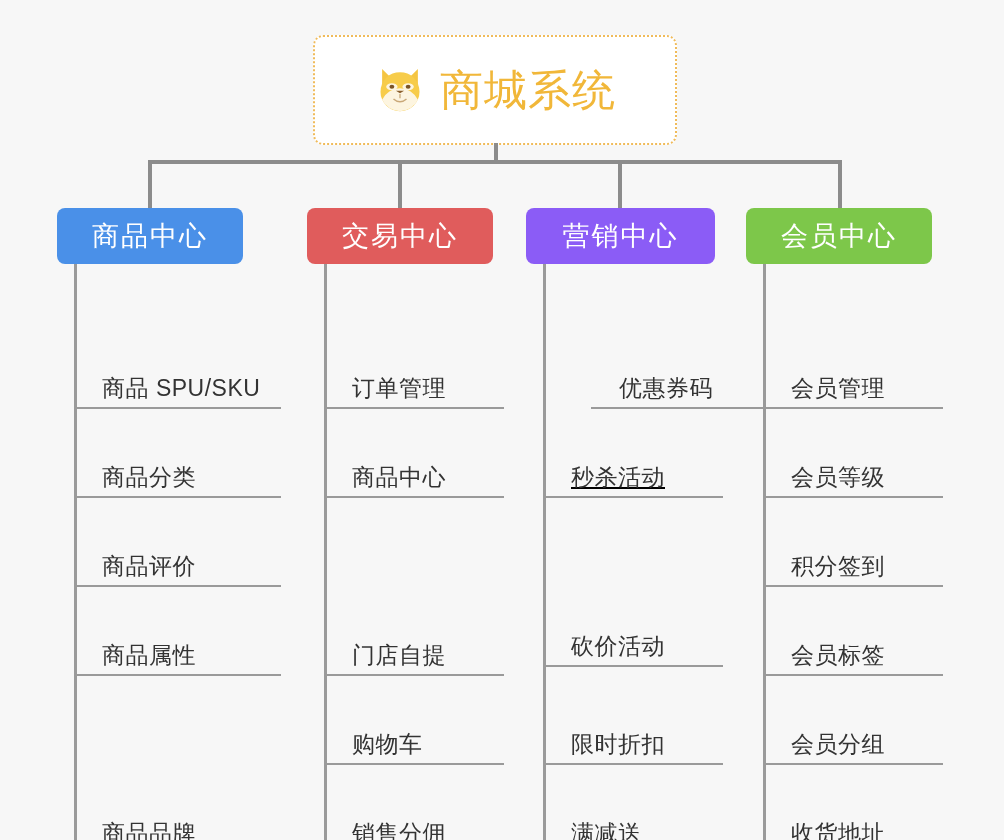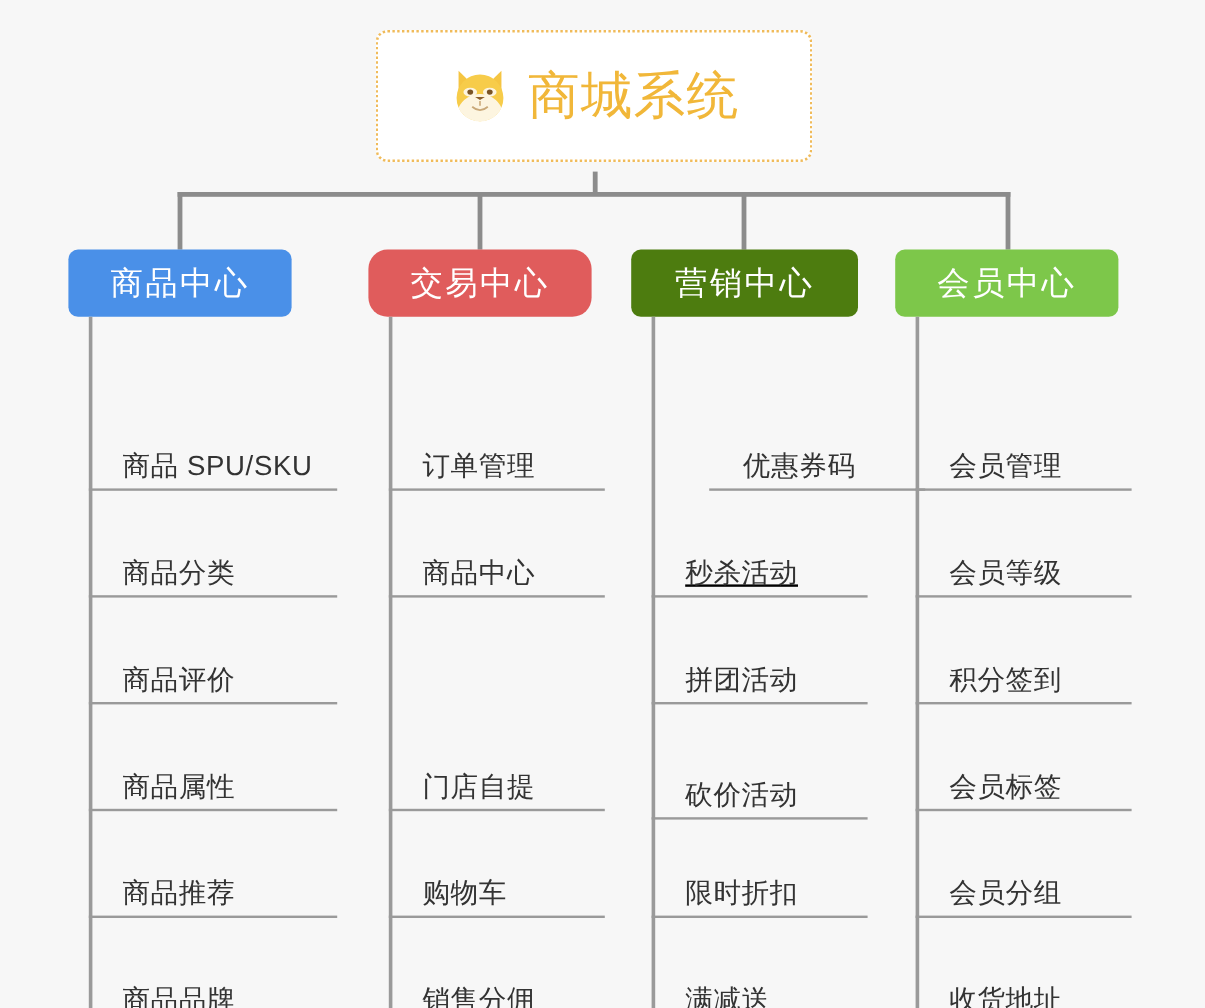--- a/index.html
+++ b/index.html
@@ -16,21 +16,21 @@
   .canvas {
     position: relative;
     width: 1004px;
     height: 840px;
   }
 
   
   .root-node {
     position: absolute;
     left: 313px;
-    top: 25px;
+    top: 35px;
     width: 364px;
     height: 110px;
     box-sizing: border-box;
     background: #ffffff;
     border: 2px dotted #f0bb5a;
     border-radius: 10px;
     display: flex;
     align-items: center;
     justify-content: center;
     gap: 14px;
@@ -159,31 +159,28 @@
         </div>
       <div class="leaf" style="top: 145px; width: 207px; border-bottom-color: rgb(154, 154, 154);">
           <span class="leaf-label">商品分类</span>
         </div>
       <div class="leaf" style="top: 234px; width: 207px; border-bottom-color: rgb(154, 154, 154);">
           <span class="leaf-label">商品评价</span>
         </div>
       <div class="leaf" style="top: 323px; width: 207px; border-bottom-color: rgb(154, 154, 154);">
           <span class="leaf-label">商品属性</span>
         </div>
-      <div class="leaf" style="top: 412px; width: 207px; border-bottom-color: rgb(154, 154, 154);">
-          <span class="leaf-label">商品推荐</span>
-        </div>
       <div class="leaf" style="top: 501px; width: 207px; border-bottom-color: rgb(154, 154, 154);">
           <span class="leaf-label">商品品牌</span>
         </div>
     </div>
   </div>
 
   <div class="column" id="col-1" style="left:307px;width:186px;">
-    <div class="col-header" style="background: rgb(224, 92, 92); border-radius: 16px;">
+    <div class="col-header" style="background: rgb(224, 92, 92);">
       <span>交易中心</span>
     </div>
     <div class="col-body">
       <div class="trunk" style="height: 590px; background: rgb(154, 154, 154);"></div>
       <div class="leaf" style="top: 56px; width: 180px; border-bottom-color: rgb(154, 154, 154);">
           <span class="leaf-label">订单管理</span>
         </div>
       <div class="leaf" style="top: 145px; width: 180px; border-bottom-color: rgb(154, 154, 154);">
           <span class="leaf-label">商品中心</span>
         </div>
@@ -193,35 +190,32 @@
       <div class="leaf" style="top: 412px; width: 180px; border-bottom-color: rgb(154, 154, 154);">
           <span class="leaf-label">购物车</span>
         </div>
       <div class="leaf" style="top: 501px; width: 180px; border-bottom-color: rgb(154, 154, 154);">
           <span class="leaf-label">销售分佣</span>
         </div>
     </div>
   </div>
 
   <div class="column" id="col-2" style="left:526px;width:189px;">
-    <div class="col-header" style="background: #4d7c0f;">
+    <div class="col-header" style="background: #8b5cf6;">
       <span>营销中心</span>
     </div>
     <div class="col-body">
       <div class="trunk" style="height: 590px; background: rgb(154, 154, 154);"></div>
       <div class="leaf" style="top: 56px; width: 180px; border-bottom-color: rgb(154, 154, 154); margin-left: 48px;">
           <span class="leaf-label">优惠券码</span>
         </div>
       <div class="leaf" style="top: 145px; width: 180px; border-bottom-color: rgb(154, 154, 154); text-decoration: underline;">
           <span class="leaf-label">秒杀活动</span>
         </div>
-      <div class="leaf" style="top: 234px; width: 180px; border-bottom-color: rgb(154, 154, 154);">
-          <span class="leaf-label">拼团活动</span>
-        </div>
-      <div class="leaf" style="top: 330px; width: 180px; border-bottom-color: rgb(154, 154, 154);">
+      <div class="leaf" style="top: 314px; width: 180px; border-bottom-color: rgb(154, 154, 154);">
           <span class="leaf-label">砍价活动</span>
         </div>
       <div class="leaf" style="top: 412px; width: 180px; border-bottom-color: rgb(154, 154, 154);">
           <span class="leaf-label">限时折扣</span>
         </div>
       <div class="leaf" style="top: 501px; width: 180px; border-bottom-color: rgb(154, 154, 154);">
           <span class="leaf-label">满减送</span>
         </div>
     </div>
   </div>

